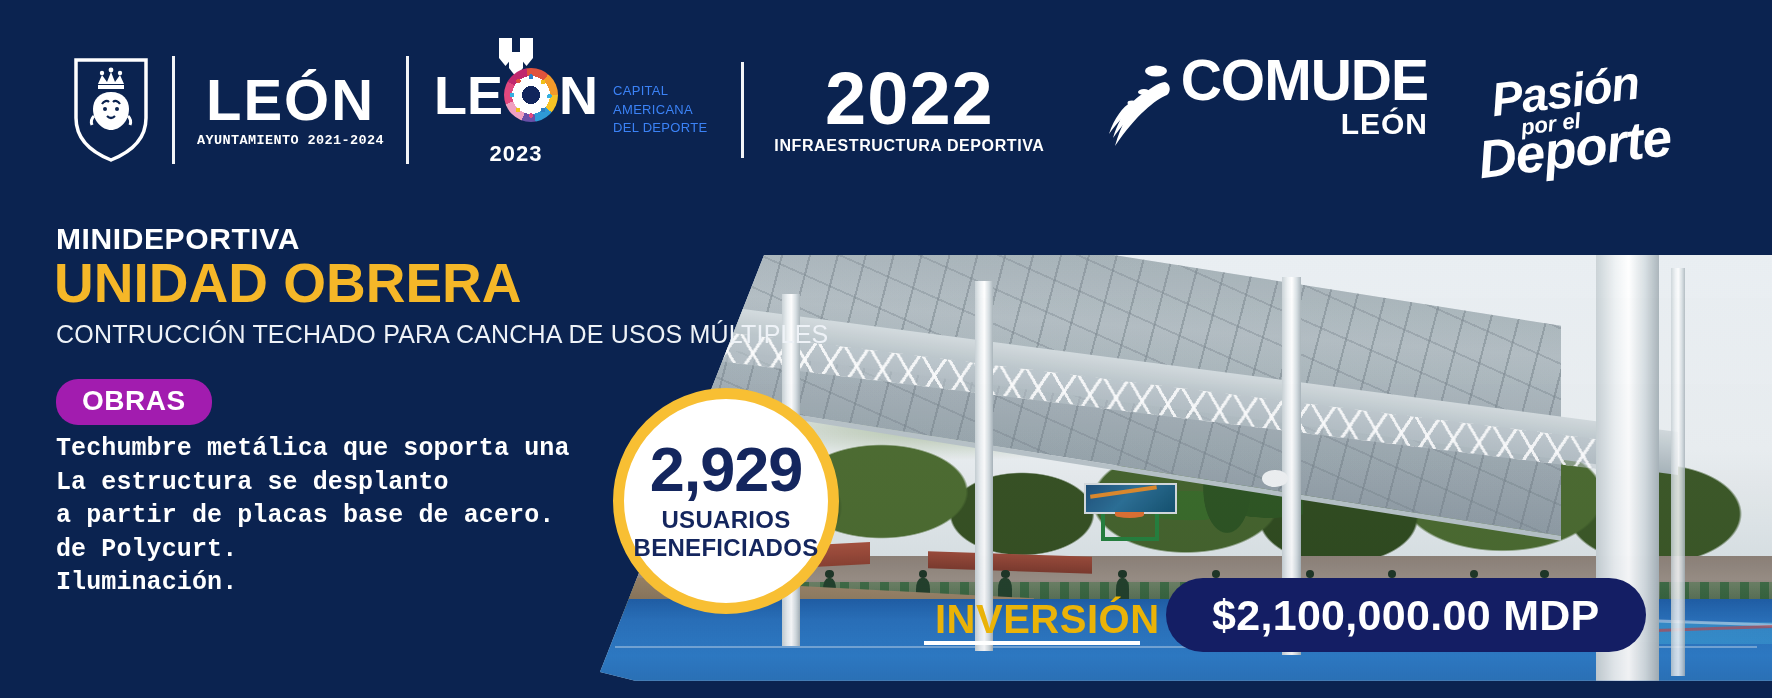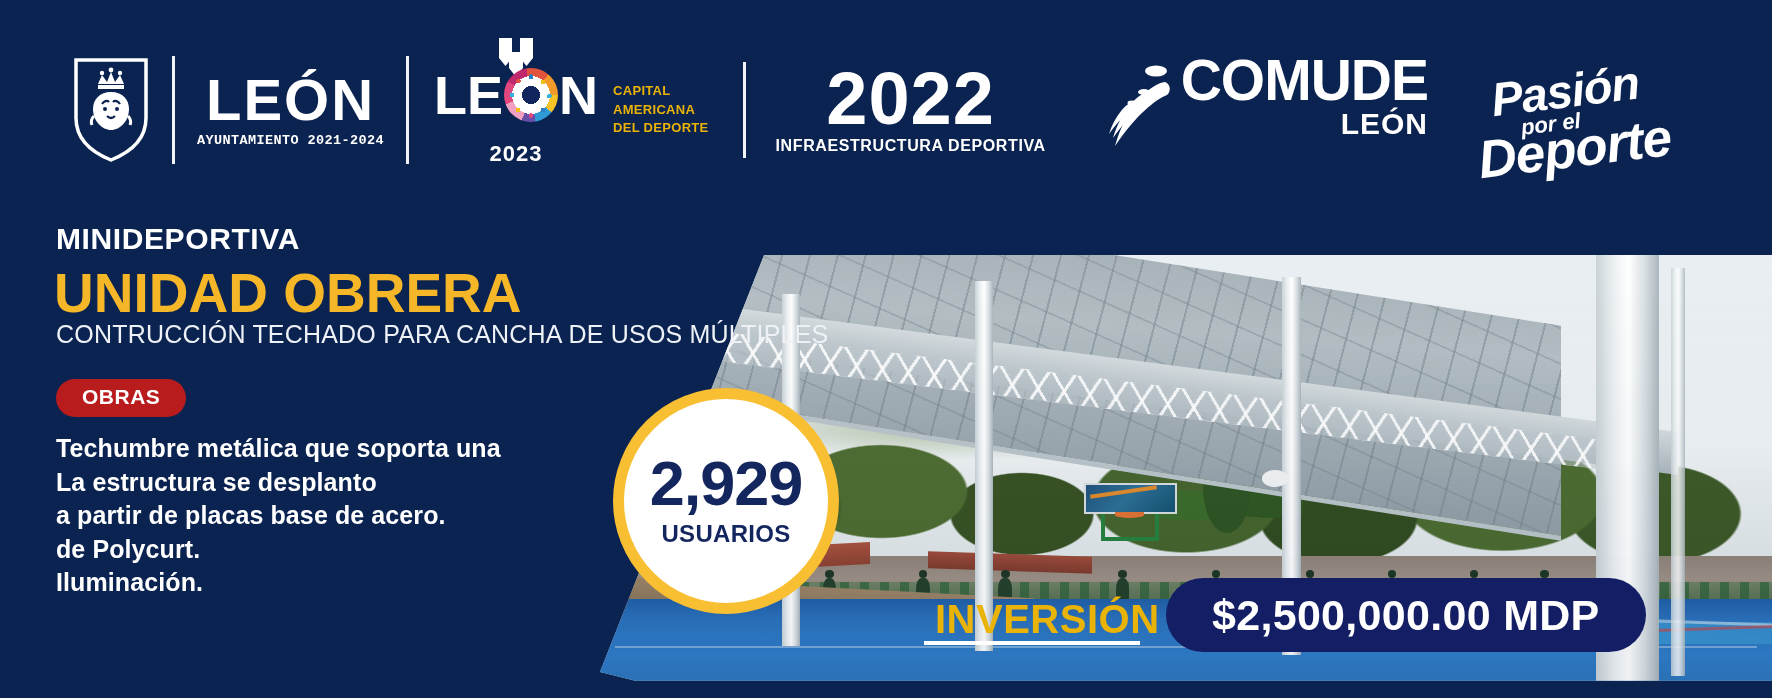--- a/index.html
+++ b/index.html
@@ -72,21 +72,21 @@
       radial-gradient(circle at 72% 78%, #2b7fc4 0 2.4px, transparent 2.4px),
       radial-gradient(circle at 50% 88%, #e2487e 0 2.4px, transparent 2.4px),
       radial-gradient(circle at 26% 78%, #f0c019 0 2.4px, transparent 2.4px),
       radial-gradient(circle at 15% 50%, #35b0e0 0 2.4px, transparent 2.4px),
       radial-gradient(circle at 27% 24%, #e0533c 0 2.4px, transparent 2.4px);
   }
   .leon23 .yr {
     font-size:22px; font-weight:bold; color:#fff; letter-spacing:1px; margin-top:19px;
   }
   .capital {
-    font-size:13px; line-height:1.45; color:#eab308; font-weight:700;
+    font-size:13px; line-height:1.45; color:#3b82f6; font-weight:400;
     letter-spacing:.3px; margin-left:12px; white-space:pre-line;
   }
 
   
   .y2022 { display:flex; flex-direction:column; align-items:center; }
   .y2022 .num {
     font-size:74px; font-weight:bold; color:#fff; line-height:.92; letter-spacing:1px;
   }
   .y2022 .sub {
     font-size:16px; font-weight:bold; color:#fff; letter-spacing:.6px; margin-top:4px;
@@ -234,37 +234,38 @@
   
   #photo .veil { position:absolute; inset:0; backdrop-filter:blur(0.6px);
     background:linear-gradient(rgba(255,255,255,.04), rgba(0,20,60,.06)); }
 
   
   .kicker {
     position:absolute; left:56px; top:222px;
     font-size:30px; font-weight:bold; color:#fff; letter-spacing:.6px;
   }
   .title {
-    position:absolute; left:54px; top:264px;
+    position:absolute; left:54px; top:254px;
     font-size:55px; font-weight:bold; color:#f5b728; letter-spacing:0px; line-height:1.06;
   }
   .subtitle {
     position:absolute; left:56px; top:320px;
     font-size:25px; font-weight:400; color:#eef2f7; letter-spacing:.2px;
   }
   .badge-obras {
     position:absolute; left:56px; top:379px;
-    background:#b91c1c; color:#fff; font-size:21px; font-weight:bold;
+    background:#a21caf; color:#fff; font-size:28px; font-weight:bold;
     padding:6px 26px 8px; border-radius:22px; letter-spacing:.5px;
     display:inline-block;
   }
   .body-text {
     position:absolute; left:56px; top:432px; width:560px;
     font-size:25px; font-weight:bold; color:#ffffff; line-height:1.34;
     letter-spacing:.1px;
+    font-family:Liberation Mono, monospace;
   }
   .body-text div { white-space:nowrap; }
 
   
   .circle {
     position:absolute; left:613px; top:388px; width:226px; height:226px;
     border-radius:50%; background:#ffffff; border:11px solid #f8bf33;
     display:flex; flex-direction:column; align-items:center; justify-content:center;
     box-shadow:0 0 0 0 rgba(0,0,0,0);
   }
@@ -435,20 +436,21 @@
     <div>Techumbre metálica que soporta una</div>
     <div>La estructura se desplanto</div>
     <div>a partir de placas base de acero.</div>
     <div>de Polycurt.</div>
     <div>Iluminación.</div>
   </div>
 
   <div class="circle">
     <div class="num">2,929</div>
     <div class="l1">USUARIOS</div>
+    <div class="l2">BENEFICIADOS</div>
   </div>
 
   <div class="inv-label">INVERSIÓN</div>
   <div class="inv-rule"></div>
-  <div class="inv-pill">$2,500,000.00 MDP</div>
+  <div class="inv-pill">$2,100,000.00 MDP</div>
 
   <div class="bottom-strip"></div>
 </div>
 
 </body></html>

